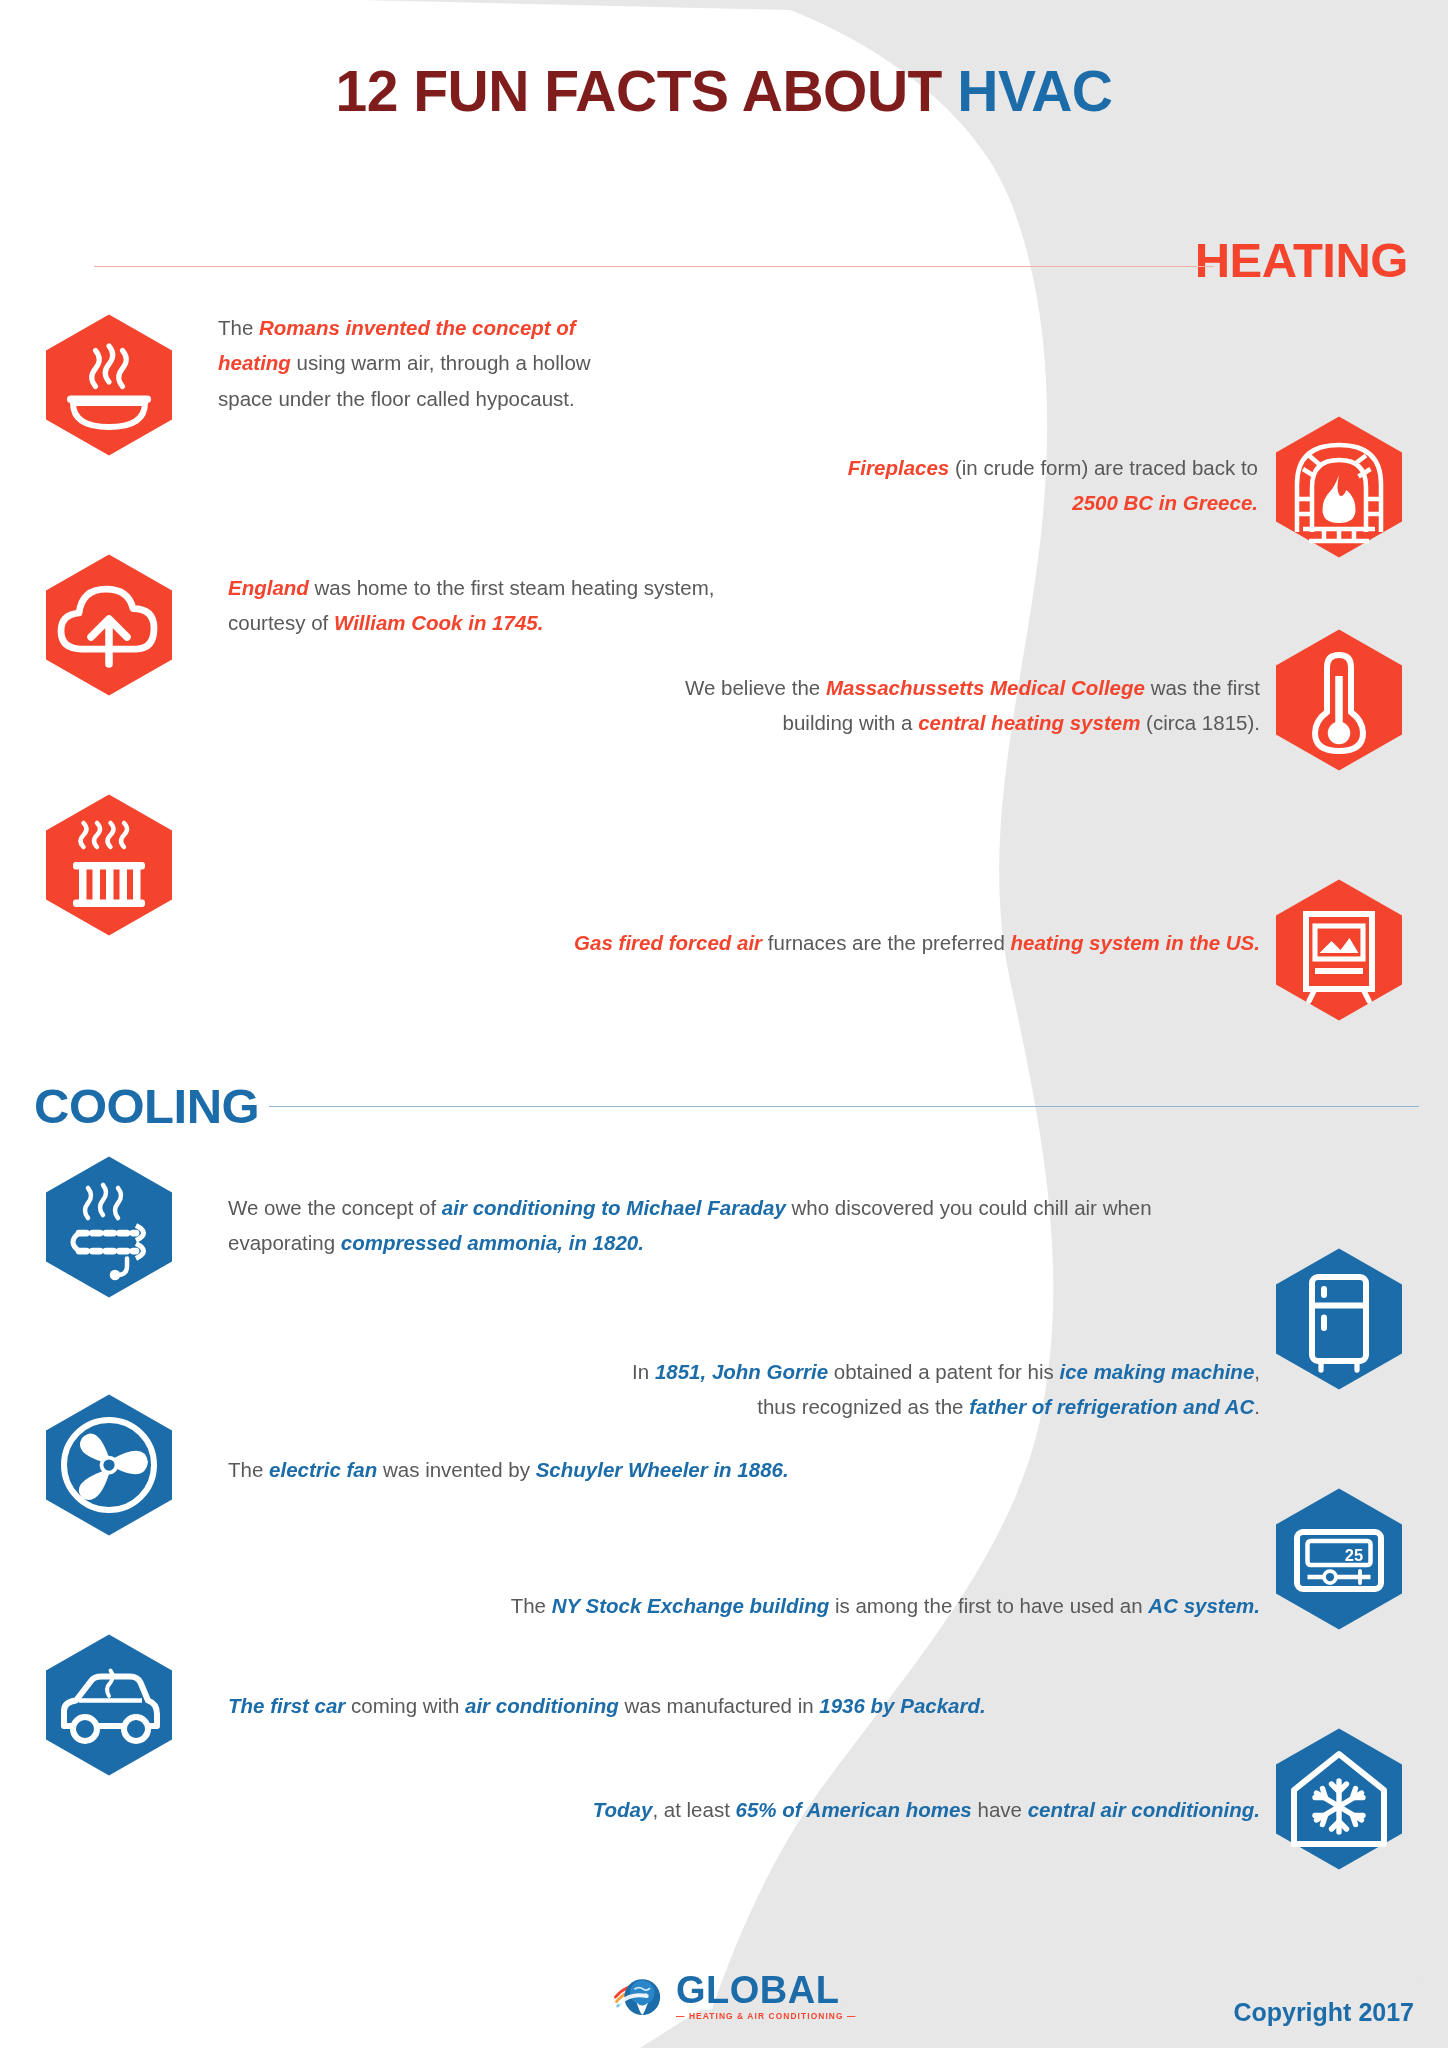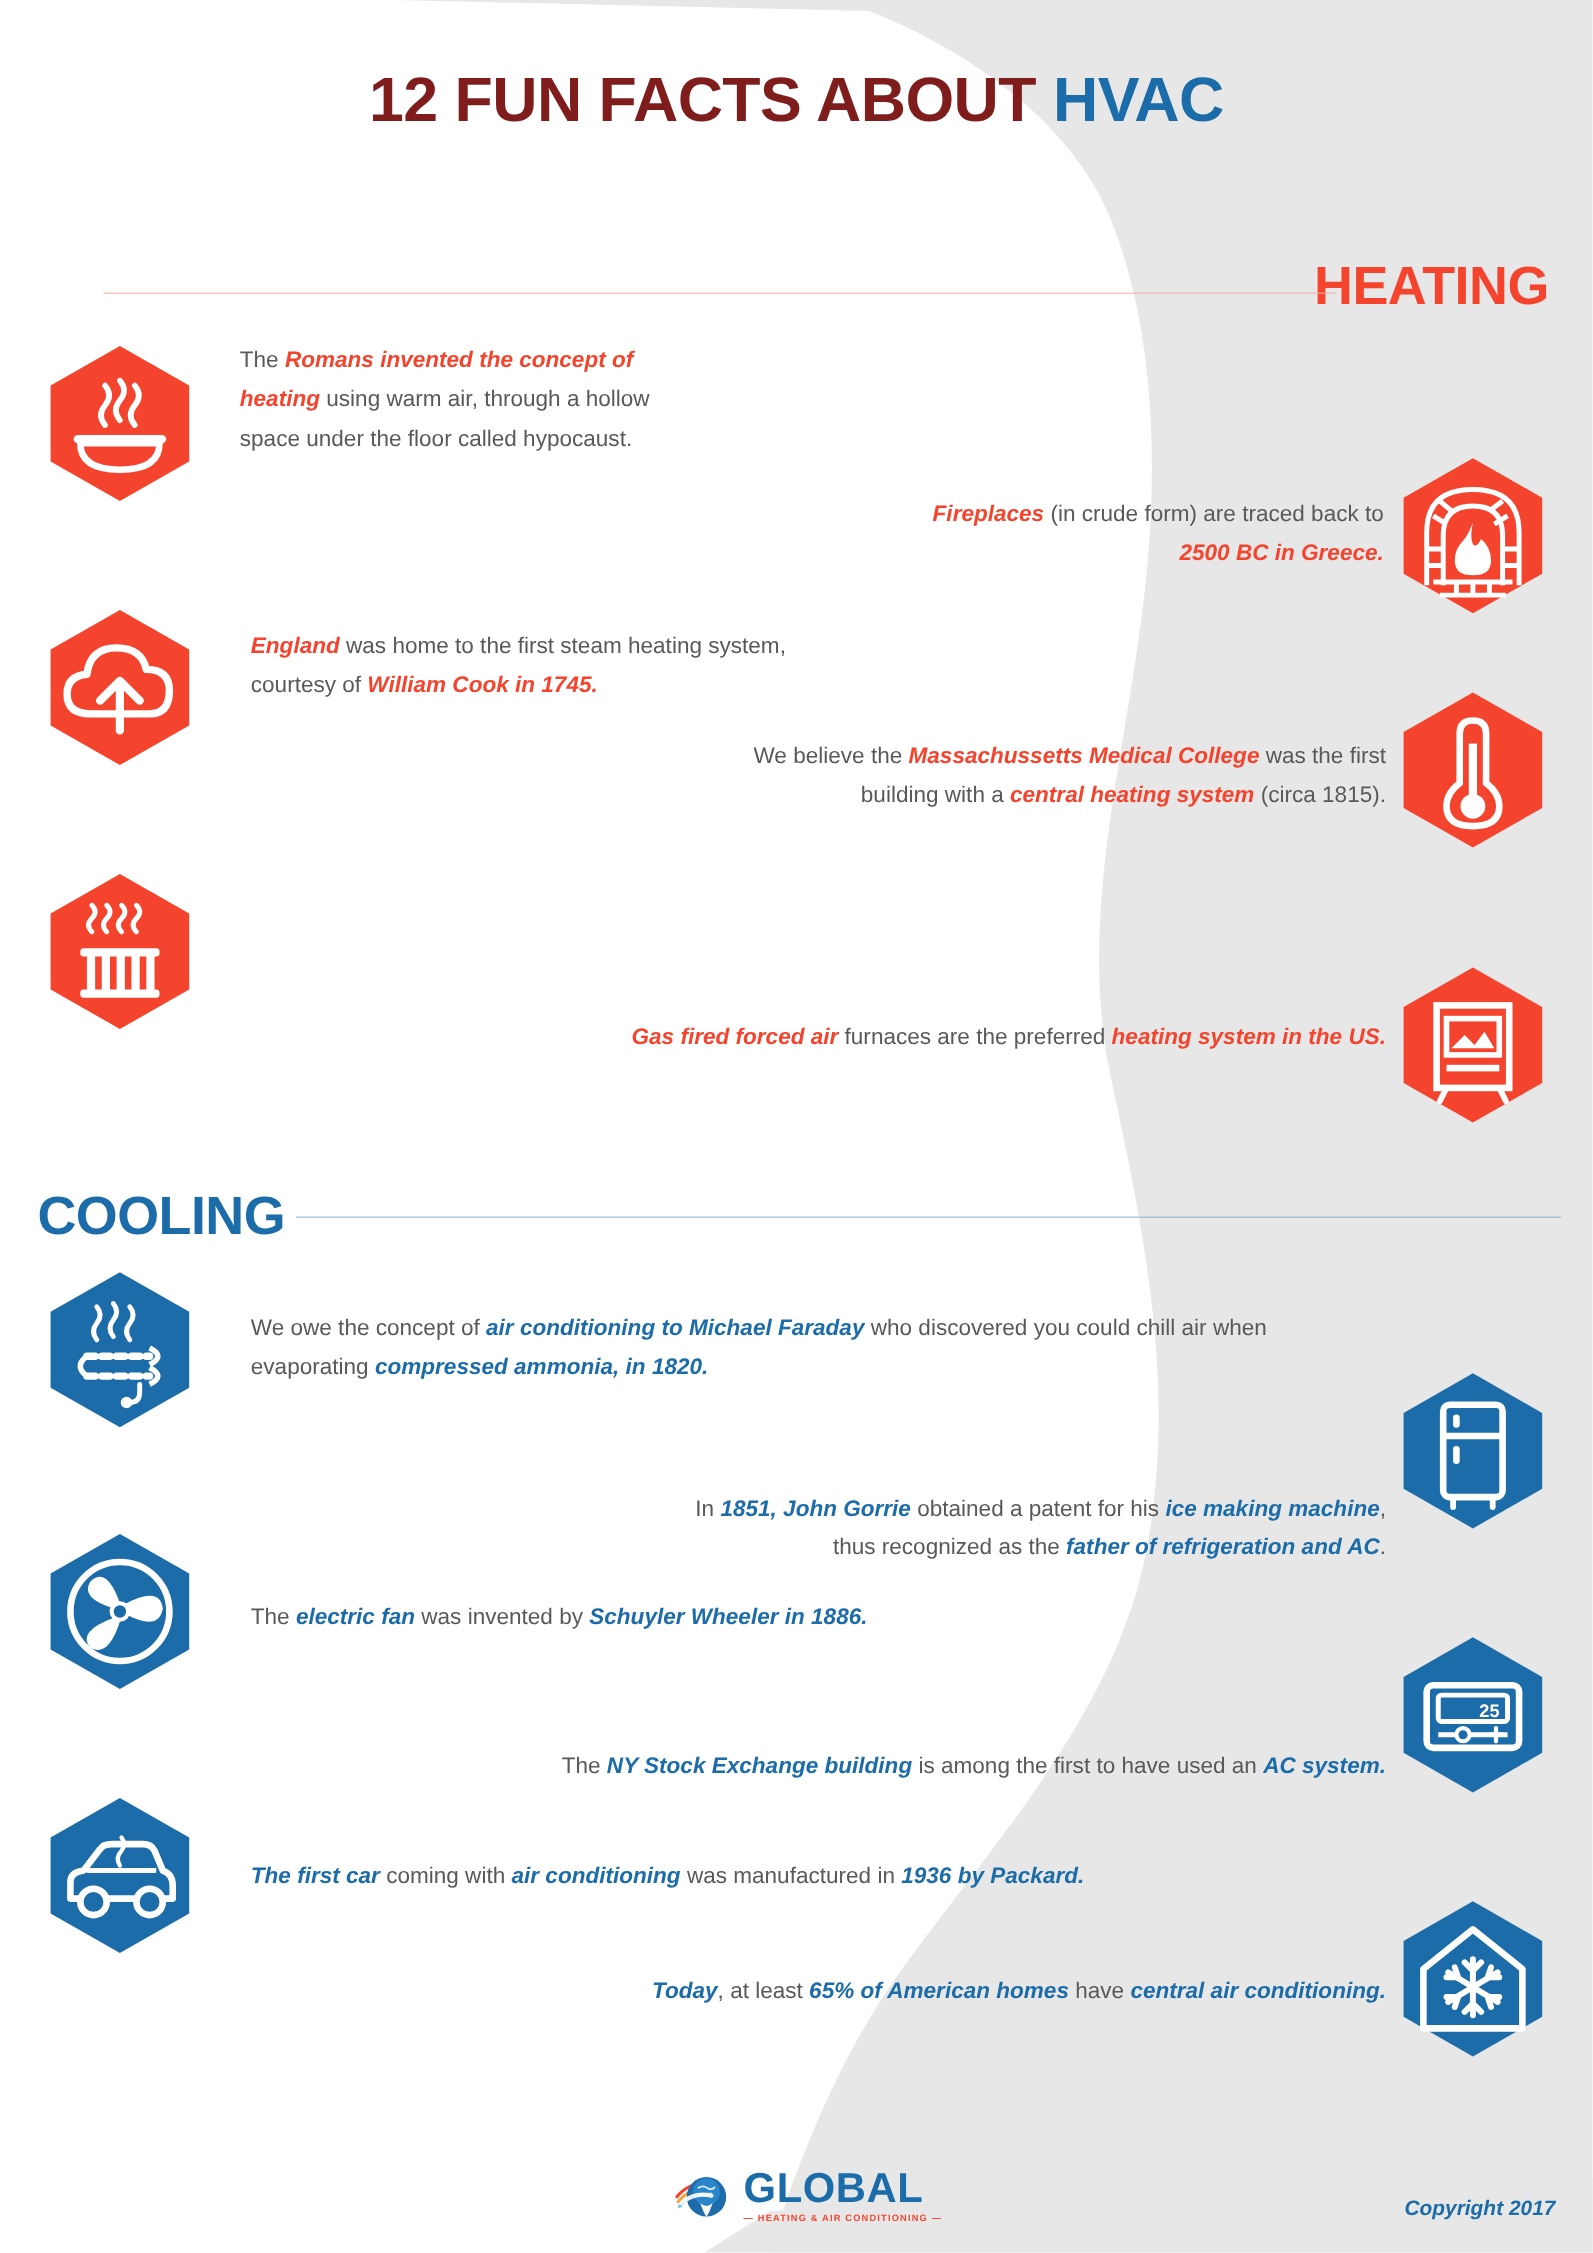--- a/index.html
+++ b/index.html
@@ -68,21 +68,21 @@
   .logo-words { display: flex; flex-direction: column; line-height: 1; }
   .logo-main {
     font-size: 38px; font-weight: bold; color: #1b6ca8; letter-spacing: 0.5px;
   }
   .logo-sub {
     font-size: 8.4px; font-weight: bold; color: #f4442e; letter-spacing: 1.1px;
     margin-top: 3px; text-align: left;
   }
   .copyright {
     position: absolute; z-index: 7; right: 34px; top: 1998px;
-    font-size: 19px; font-weight: bold; color: #1b6ca8; font-style: italic;
+    font-size: 25px; font-weight: bold; color: #1b6ca8;
   }
 </style>
 </head>
 <body>
 
 <div id="page">
 
   <svg class="bg-swoosh" viewBox="0 0 1448 2048" preserveAspectRatio="none">
     <path d="M 360 0 L 1448 0 L 1448 2048 L 700 2048
              C 700 2048 740 1900 820 1790

